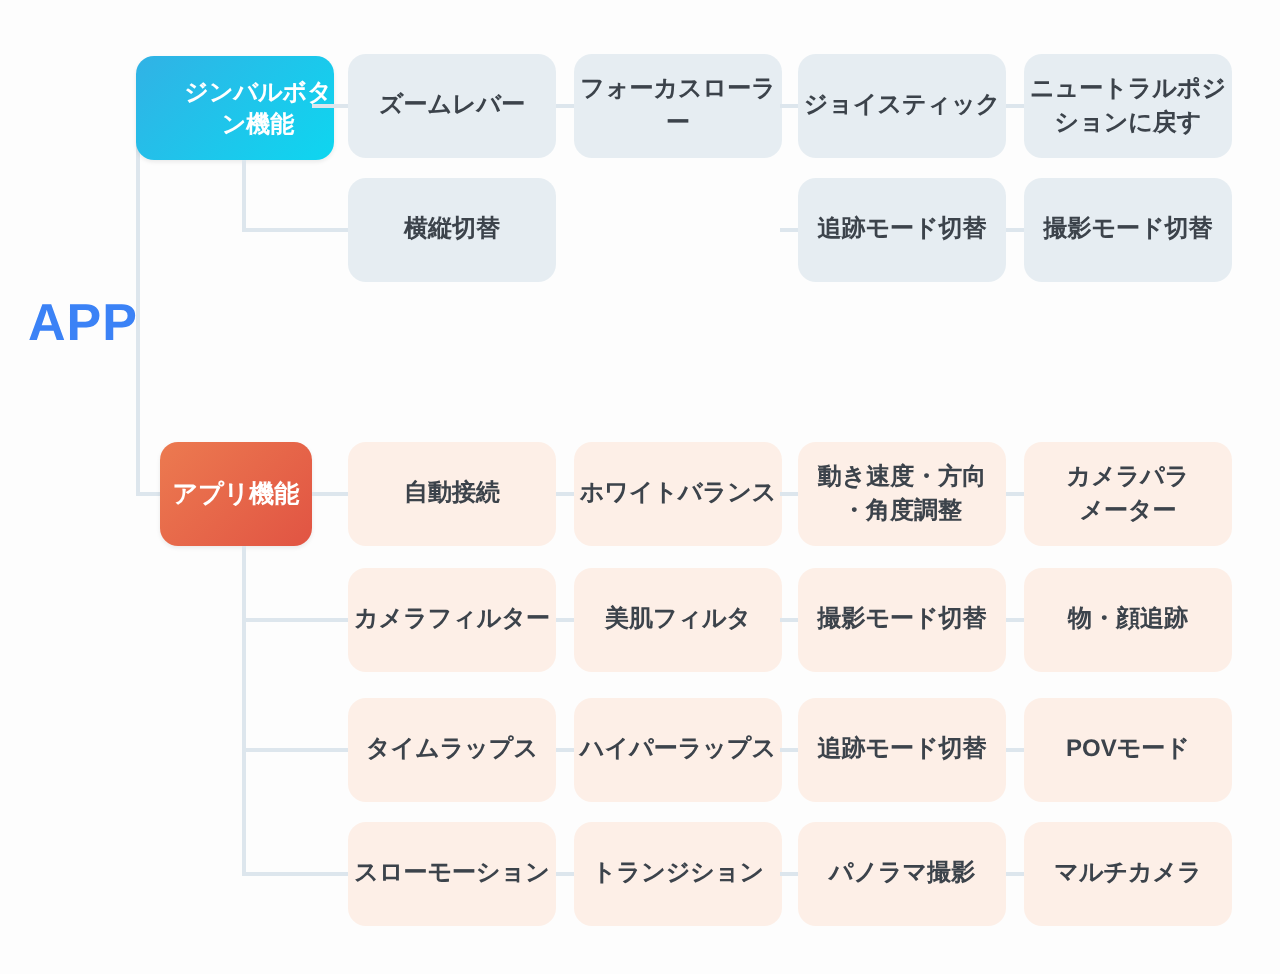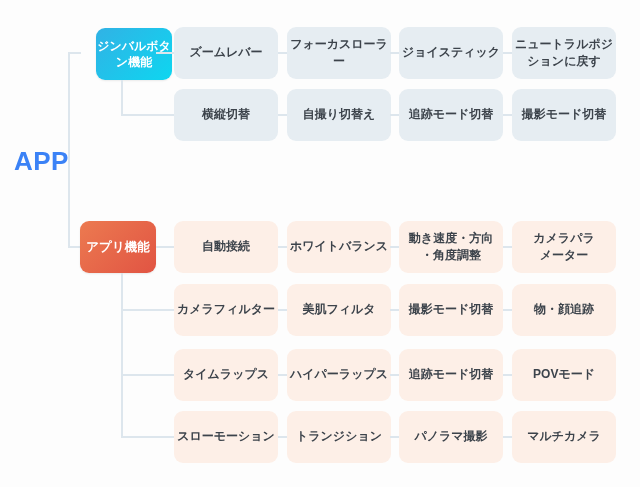--- a/index.html
+++ b/index.html
@@ -20,22 +20,23 @@
   }
   .branch{
     position:absolute;width:76px;height:52px;
     border-radius:9px;
     display:flex;align-items:center;justify-content:center;
     text-align:center;color:#ffffff;font-weight:bold;
     white-space:pre-line;line-height:1.35;
     box-shadow:0 1px 2px rgba(0,0,0,0.08);
   }
   .branch.cyan{
-    left:96px;top:28px;font-size:12px;
+    left:68px;top:28px;font-size:12px;
     background:linear-gradient(135deg,#31b2e5 0%,#0ed6f0 100%);
+    padding-left:23px;
   }
   .branch.orange{
     left:80px;top:221px;font-size:12.5px;
     background:linear-gradient(135deg,#ec7a50 0%,#e15443 100%);
   }
   .box{
     position:absolute;width:104px;height:52px;
     border-radius:9px;
     display:flex;align-items:center;justify-content:center;
     text-align:center;
@@ -82,21 +83,20 @@
   <div class="line h" style="left:121px;top:374px;width:53px;"></div>
   <div class="line h" style="left:121px;top:436px;width:53px;"></div>
 
   <div class="box blue r1 c1">ズームレバー</div>
   <div class="box blue r1 c2">フォーカスローラー</div>
   <div class="box blue r1 c3">ジョイスティック</div>
   <div class="box blue r1 c4">ニュートラルポジ
 ションに戻す</div>
 
   <div class="box blue r2 c1">横縦切替</div>
-  <div class="box blue r2 c2">自撮り切替え</div>
   <div class="box blue r2 c3">追跡モード切替</div>
   <div class="box blue r2 c4">撮影モード切替</div>
 
   <div class="box peach r3 c1">自動接続</div>
   <div class="box peach r3 c2">ホワイトバランス</div>
   <div class="box peach r3 c3">動き速度・方向
 ・角度調整</div>
   <div class="box peach r3 c4">カメラパラ
 メーター</div>
 

